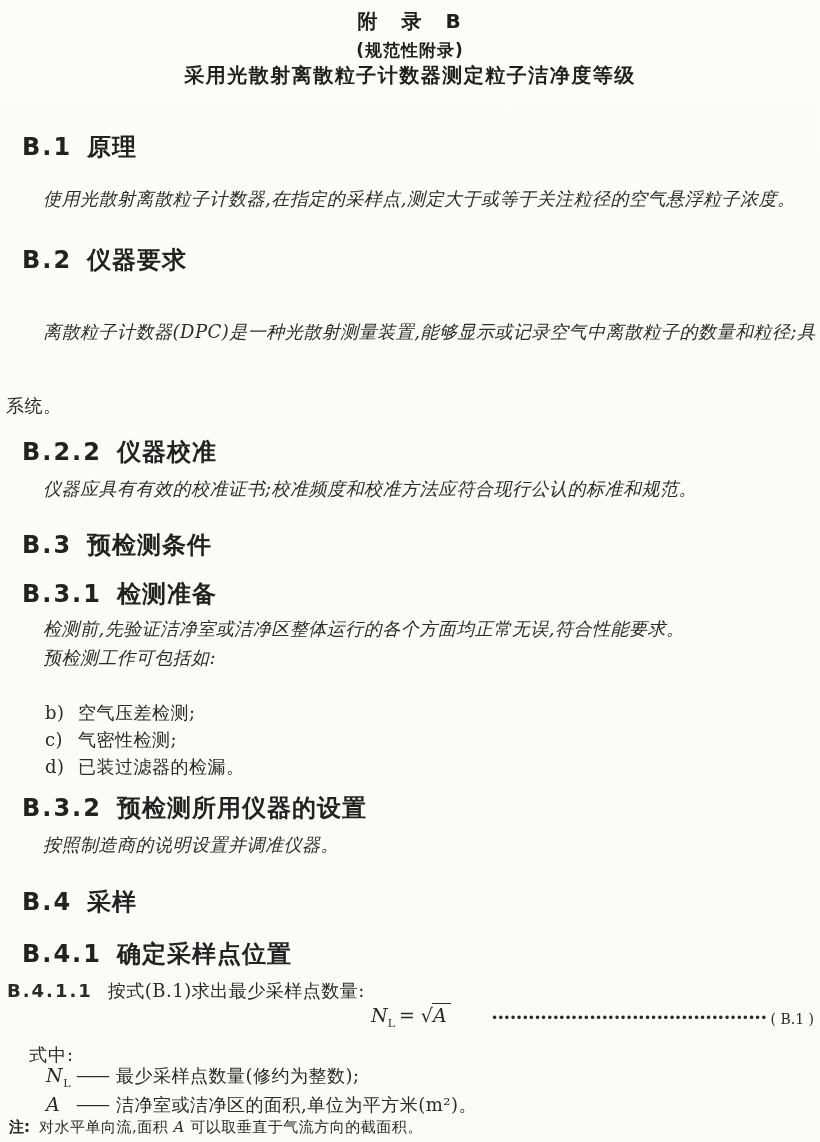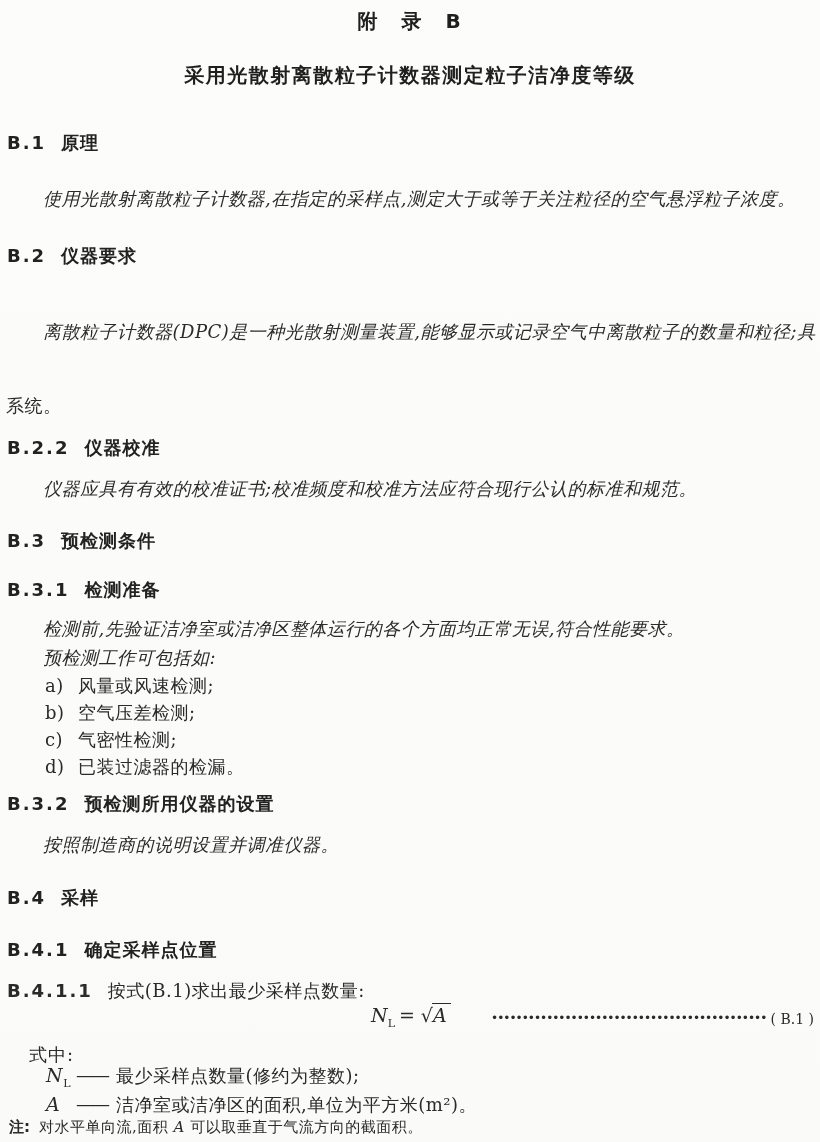--- a/index.html
+++ b/index.html
@@ -18,22 +18,22 @@
     background: linear-gradient(180deg, #fcfcfa 0%, #fafaf8 100%);
   }
   .abs { position: absolute; white-space: nowrap; }
   .center { left: 0; width: 820px; text-align: center; }
 
   
   .h {
     font-family: "DejaVu Sans", sans-serif;
     font-weight: bold;
     color: #222;
-    font-size: 18px;
-    left: 7px;
+    font-size: 24px;
+    left: 22px;
   }
   .h .h-num { letter-spacing: 2px; margin-right: 15px; }
   .h .h-title { letter-spacing: 1px; }
 
   .doc-title   { font-size: 20px; font-weight: bold; font-family: "DejaVu Sans", sans-serif; letter-spacing: 2px; color: #1f1f1f; }
   .doc-type    { font-size: 17px; font-weight: bold; font-family: "DejaVu Sans", sans-serif; letter-spacing: 1px; color: #1f1f1f; }
   .doc-subtitle{ font-size: 20px; font-weight: bold; font-family: "DejaVu Sans", sans-serif; letter-spacing: 1.5px; color: #1f1f1f; }
 
   
   .body-text {
@@ -68,20 +68,21 @@
   .note { left: 9px; font-size: 15px; }
   .note-label { font-family: "DejaVu Sans", sans-serif; font-weight: bold; margin-right: 9px; }
   .note-text { font-family: "DejaVu Serif", serif; letter-spacing: 0.5px; text-align: right; }
 </style>
 </head>
 <body style="background-color: rgb(251, 251, 249); color: rgb(42, 42, 42);">
 
 <div id="page">
 
   <div class="abs center doc-title" style="top:8px">附　录　B</div>
+  <div class="abs center doc-type" style="top:39px">(规范性附录)</div>
   <div class="abs center doc-subtitle" style="top:62px">采用光散射离散粒子计数器测定粒子洁净度等级</div>
 
   <div class="abs h" style="top:131px">
     <span class="h-num">B.1</span><span class="h-title">原理</span>
   </div>
   <div class="abs body-text indent" style="top:187px">使用光散射离散粒子计数器,在指定的采样点,测定大于或等于关注粒径的空气悬浮粒子浓度。</div>
 
   <div class="abs h" style="top:244px">
     <span class="h-num">B.2</span><span class="h-title">仪器要求</span>
   </div>
@@ -97,23 +98,20 @@
   <div class="abs h" style="top:529px">
     <span class="h-num">B.3</span><span class="h-title">预检测条件</span>
   </div>
 
   <div class="abs h" style="top:578px">
     <span class="h-num">B.3.1</span><span class="h-title">检测准备</span>
   </div>
   <div class="abs body-text indent" style="top:617px">检测前,先验证洁净室或洁净区整体运行的各个方面均正常无误,符合性能要求。</div>
   <div class="abs body-text indent" style="top:646px">预检测工作可包括如:</div>
 
-  <div class="abs list-item" style="top:674px">
-    <span class="li-letter">a)</span><span>风量或风速检测;</span>
-  </div>
   <div class="abs list-item" style="top:701px">
     <span class="li-letter">b)</span><span>空气压差检测;</span>
   </div>
   <div class="abs list-item" style="top:728px">
     <span class="li-letter">c)</span><span>气密性检测;</span>
   </div>
   <div class="abs list-item" style="top:755px">
     <span class="li-letter">d)</span><span>已装过滤器的检漏。</span>
   </div>
 

